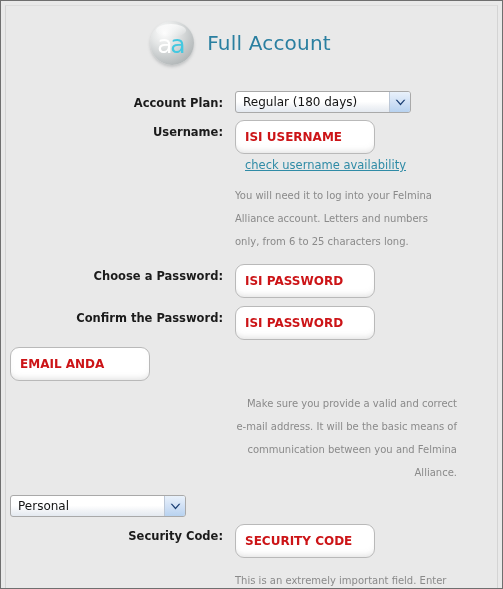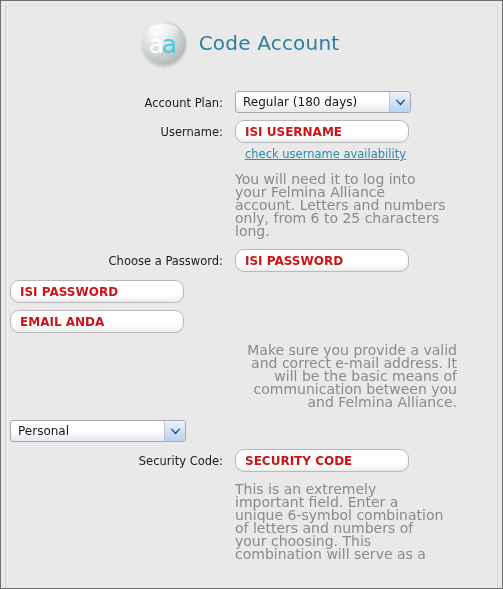--- a/index.html
+++ b/index.html
@@ -88,42 +88,42 @@
     display: flex;
     align-items: flex-start;
     margin-bottom: 0;
   }
   .label-cell {
     width: 225px;
     flex: 0 0 225px;
     text-align: right;
     padding-right: 8px;
     font-size: 11.5px;
-    font-weight: normal;
+    font-weight: bold;
     color: #1b1b1b;
     white-space: nowrap;
   }
   .field-cell {
     flex: 1 1 auto;
     min-width: 0;
     padding-left: 4px;
   }
 
   .row.field-row { margin-bottom: 7px; }
   .row.field-row .label-cell { padding-top: 5px; }
 
   
   input.txt {
     display: block;
-    width: 174px;
+    width: 140px;
     height: 23px;
     border: 1px solid #b9b9b9;
     border-radius: 9px;
     background: #ffffff;
-    padding: 0 9px;
+    padding: 16px 9px;
     font-family: "DejaVu Sans", sans-serif;
     font-size: 12px;
     font-weight: bold;
     color: #cc1417;
     outline: none;
     box-shadow: inset 0 -5px 6px -4px rgba(180,180,180,0.45);
   }
 
   
   .select-wrap {
@@ -155,22 +155,22 @@
     display: flex;
     align-items: center;
     justify-content: center;
     pointer-events: none;
   }
   .select-btn svg { display: block; }
 
   
   .help {
     width: 214px;
-    font-size: 14px;
-    line-height: 13px;
+    font-size: 10px;
+    line-height: 23px;
     color: #8a8a8a;
     margin: 4px 0 11px 0;
   }
   .help.wide { width: 222px; text-align: right; }
 
   
   .avail-link {
     display: inline-block;
     margin-top: 3px;
     font-size: 11.5px;
@@ -187,21 +187,21 @@
 
 <div id="page-frame">
 <div id="page-inner">
 
   <div id="header">
     <div id="logo-sphere">
       <span class="glyph glyph-a1">a</span>
       <span class="glyph glyph-a2">a</span>
       <span class="gloss"></span>
     </div>
-    <div id="page-title">Code Account</div>
+    <div id="page-title">Full Account</div>
   </div>
 
   <div id="form">
 
     <div class="row field-row">
       <div class="label-cell">Account Plan:</div>
       <div class="field-cell">
         <div class="select-wrap">
           <select class="sel">
             <option>Regular (180 days)</option>
@@ -235,20 +235,21 @@
       <div class="field-cell">
         <input class="txt" type="text" value="ISI PASSWORD" style="">
       </div>
     </div>
 
     <div class="row help-row">
       <div class="label-cell"></div>
     </div>
 
     <div class="row field-row">
+      <div class="label-cell">Confirm the Password:</div>
       <div class="field-cell">
         <input class="txt" type="text" value="ISI PASSWORD" style="">
       </div>
     </div>
 
     <div class="row field-row">
       <div class="field-cell">
         <input class="txt" type="text" value="EMAIL ANDA" style="">
       </div>
     </div>

